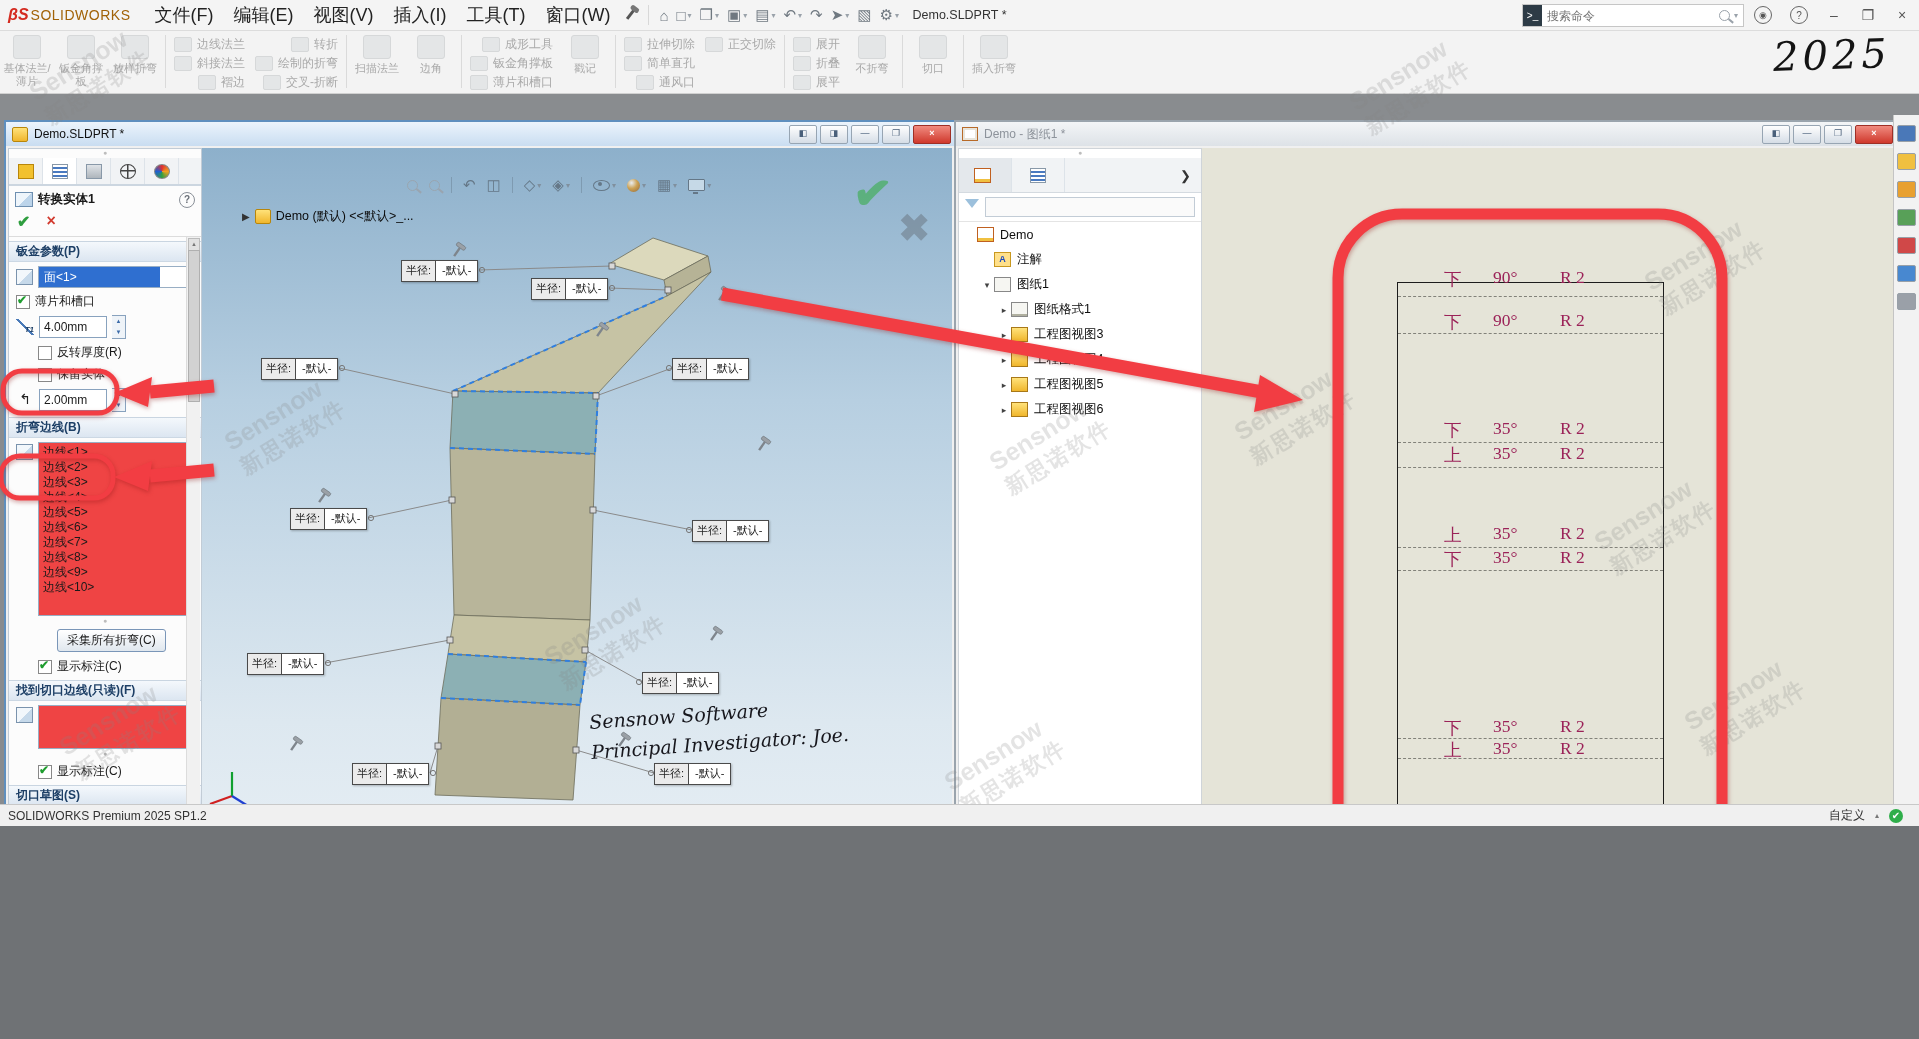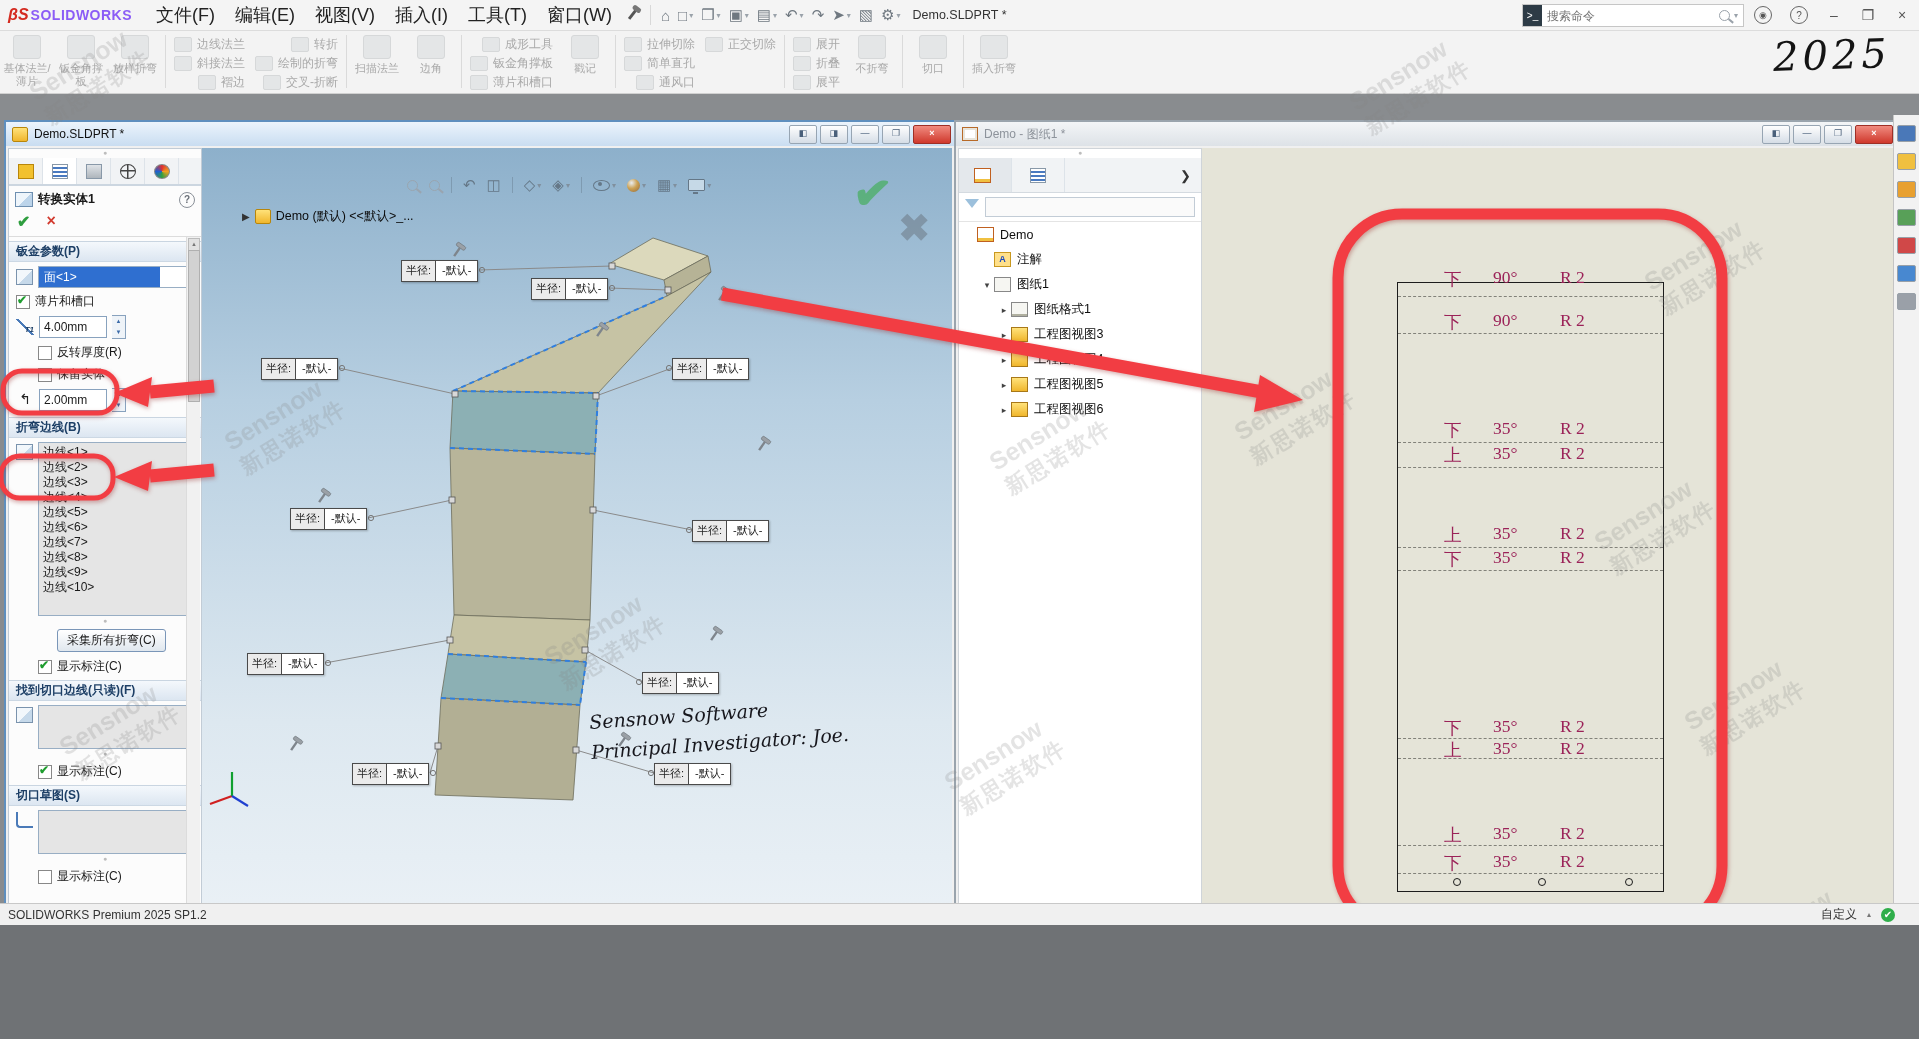--- a/index.html
+++ b/index.html
@@ -1,23 +1,23 @@
 <!DOCTYPE html>
 <html><head>
 <meta charset="utf-8">
 <style>
   html,body{margin:0;padding:0;background:#6f7275;}
-  #app{position:relative;width:1919px;height:925px;overflow:hidden;background:#898c8f;
+  #app{position:relative;width:1919px;height:826px;overflow:hidden;background:#898c8f;
        font-family:"Liberation Sans",sans-serif;font-size:12px;color:#222;}
   
   #titlebar{position:absolute;left:0;top:0;width:1919px;height:30px;background:#f4f4f4;
             border-bottom:1px solid #dcdcdc;display:flex;align-items:center;z-index:5;}
   .logo{display:flex;align-items:baseline;margin:0 14px 0 8px;}
   .logo .mark{color:#d42b20;font-weight:bold;font-style:italic;font-size:16px;margin-right:2px;}
-  .logo .word{color:#8b5cf6;font-weight:bold;font-size:14px;letter-spacing:.5px;}
+  .logo .word{color:#a16207;font-weight:normal;font-size:14px;letter-spacing:.5px;}
   .menu-item{padding:0 10px;height:30px;line-height:30px;font-size:18px;color:#222;cursor:default;}
   .pinwrap{width:22px;position:relative;height:30px;}
   .pin{position:absolute;left:9px;top:9px;width:3px;height:11px;background:#555;transform:rotate(38deg);}
   .pin::before{content:"";position:absolute;left:-3px;top:-4px;width:9px;height:5px;background:#777;border-radius:2px;}
   .qat-sep{width:1px;height:20px;background:#d8d8d8;margin:0 6px;}
   .qat-btn{display:flex;align-items:center;padding:0 4px;height:26px;color:#6f7880;font-size:15px;}
   .qat-btn .dd{font-size:8px;color:#9aa2aa;margin-left:2px;}
   #doc-title{position:absolute;left:0;right:0;top:0;text-align:center;line-height:30px;font-size:12.5px;color:#333;pointer-events:none;}
   #search{position:absolute;right:175px;top:4px;width:220px;height:21px;border:1px solid #c6c6c6;background:#fff;display:flex;align-items:center;}
   #search .term{width:19px;height:21px;background:#2d3b46;color:#fff;font-size:10px;display:flex;align-items:center;justify-content:center;}
@@ -79,21 +79,21 @@
   .sel-chip{background:#2f6fd0;color:#fff;height:100%;display:flex;align-items:center;padding:0 5px;width:72%;}
   .cb{width:12px;height:12px;border:1px solid #888;background:#fff;flex:none;position:relative;}
   .cb.on::after{content:"✔";position:absolute;left:0;top:-3px;color:#1f9d2f;font-size:12px;font-weight:bold;}
   .ind{margin-left:22px;}
   .t1-ic{width:18px;height:16px;flex:none;color:#1d3f66;font-size:8px;font-weight:bold;font-style:italic;
          background:linear-gradient(45deg,transparent 46%,#4a7ab8 46%,#4a7ab8 54%,transparent 54%);text-align:right;line-height:22px;}
   .rad-ic{width:18px;height:16px;flex:none;color:#222;font-size:14px;line-height:15px;text-align:center;}
   .field{width:62px;height:20px;border:1px solid #88a2be;background:#fff;font-size:12px;display:flex;align-items:center;padding-left:4px;}
   .spin{width:13px;height:22px;border:1px solid #88a2be;border-left:none;display:flex;flex-direction:column;background:#eef3f8;}
   .spin span{flex:1;font-size:6px;color:#3a6aa8;text-align:center;line-height:10px;}
-  .listbox{border:1px solid #98aec4;background:#e5e5e5;font-size:12px;line-height:15px;padding:2px 4px;flex:1;}
+  .listbox{border:1px solid #98aec4;background:#ef4444;font-size:12px;line-height:15px;padding:2px 4px;flex:1;}
   #edges-list{height:168px;overflow:hidden;}
   .box-small{height:38px;}
   .pm-btn{display:block;margin:3px auto 2px 48px;border:1px solid #7a96b8;border-radius:3px;background:linear-gradient(#ffffff,#e0e7ee);font-size:12px;padding:2px 9px;color:#1a1a1a;}
   .corner-ic{width:15px;height:14px;border-left:2.5px solid #4a7ab8;border-bottom:2.5px solid #4a7ab8;border-radius:0 0 0 4px;flex:none;}
   #pm-scroll{position:absolute;right:1px;top:88px;bottom:2px;width:13px;background:#f1f1f1;border-left:1px solid #dcdcdc;}
   #pm-scroll .sb{position:absolute;left:1px;width:10px;height:11px;background:#e2e2e2;border:1px solid #bcbcbc;color:#777;font-size:6px;text-align:center;line-height:10px;}
   #pm-scroll .thumb{position:absolute;left:1px;top:13px;width:10px;height:150px;background:#d2d2d2;border:1px solid #b0b0b0;}
   
   #viewport{position:absolute;left:196px;top:26px;right:2px;bottom:28px;overflow:hidden;
      background:linear-gradient(#8db0cb,#b7cfe1 30%,#dde8f0 68%,#eff4f8);}
@@ -153,21 +153,21 @@
   
   #red-overlay{position:absolute;left:0;top:0;z-index:60;pointer-events:none;
      filter:drop-shadow(1px 2px 2px rgba(140,20,20,.35));}
   .wm{position:absolute;z-index:55;pointer-events:none;transform:rotate(-32deg);
       color:rgba(130,130,130,.22);font-size:25px;font-weight:bold;line-height:1.25;white-space:nowrap;}
   .wm .l2{font-size:22px;letter-spacing:2px;}
   
   #taskpane{position:absolute;right:0;top:115px;width:25px;bottom:21px;background:#f2f2f2;border-left:1px solid #c4c4c4;z-index:12;display:flex;flex-direction:column;align-items:center;padding-top:10px;gap:11px;}
   .tp-ic{width:17px;height:15px;border-radius:2px;border:1px solid #98a0a8;}
   #statusbar{position:absolute;left:0;bottom:0;width:1919px;height:21px;background:#f0f0f0;border-top:1px solid #c8c8c8;display:flex;align-items:center;font-size:12px;color:#333;z-index:70;}
-  #statusbar .right{margin-left:auto;display:flex;align-items:center;gap:10px;padding-right:24px;}
+  #statusbar .right{margin-left:auto;display:flex;align-items:center;gap:10px;padding-right:16px;}
   .gcheck{width:14px;height:14px;border-radius:50%;background:#2fae4a;color:#fff;font-size:10px;text-align:center;line-height:14px;}
 </style>
 </head>
 <body>
 
 <div id="app">
 
   <div id="titlebar">
     <div class="logo">
       <span class="mark">βS</span>

